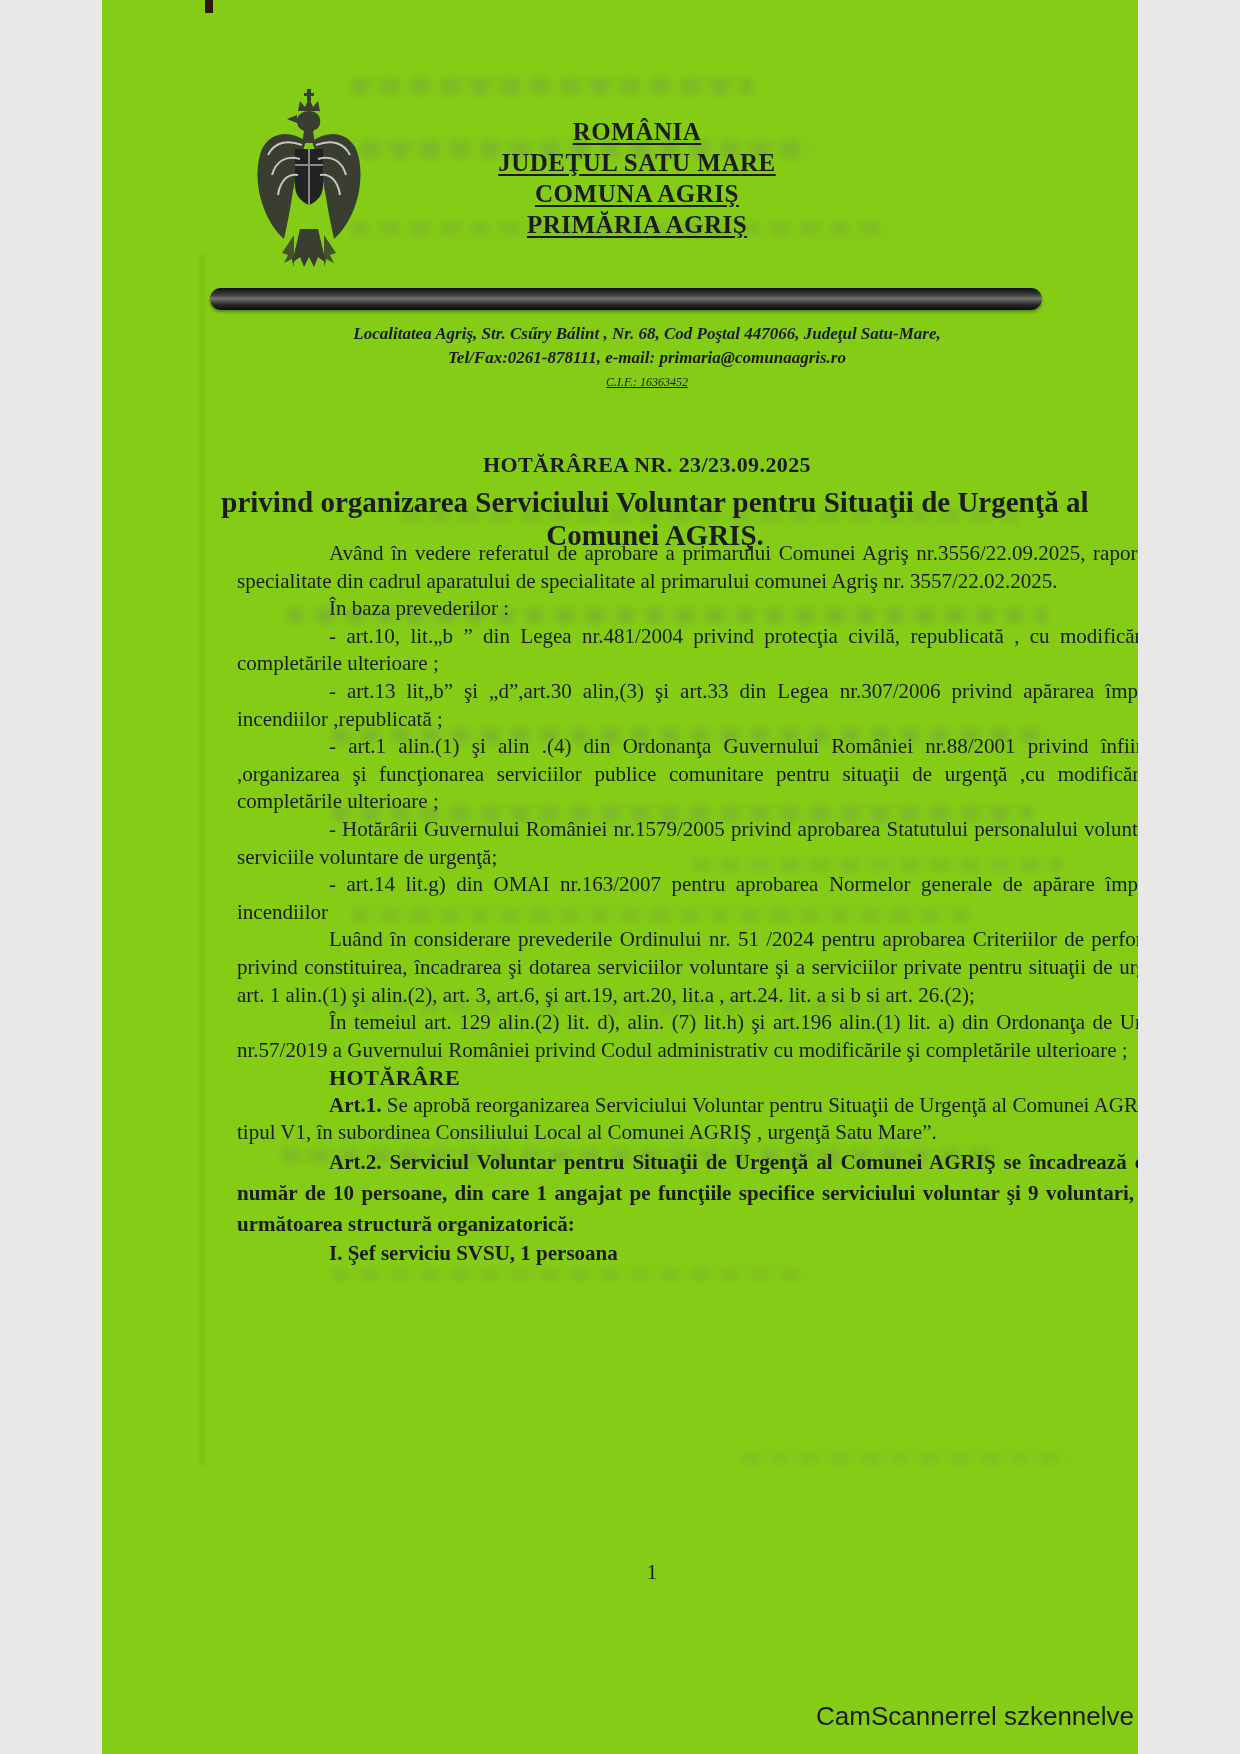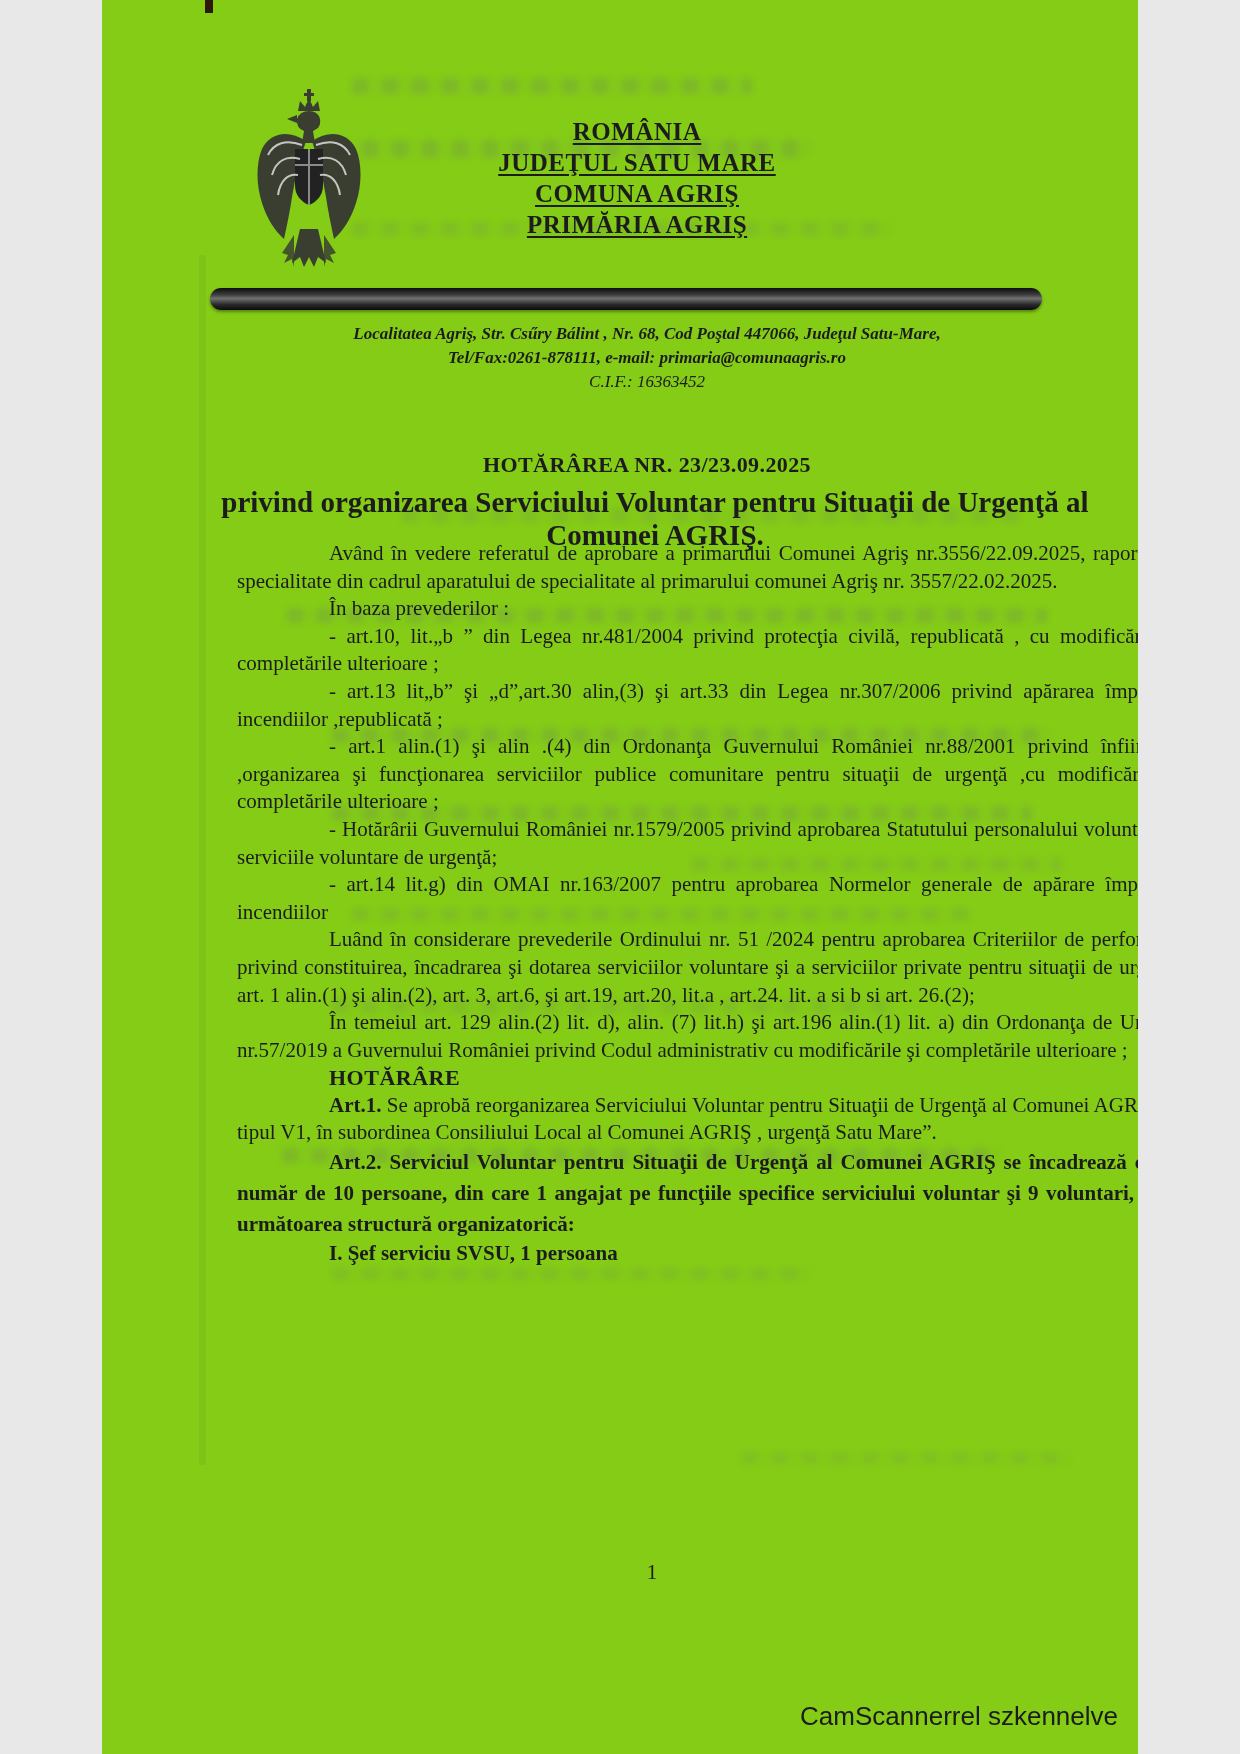--- a/index.html
+++ b/index.html
@@ -19,38 +19,38 @@
   .coa { position:absolute; left:148px; top:88px; width:118px; height:192px; }
   .org { position:absolute; left:320px; top:116px; width:430px; text-align:center;
          font-weight:bold; font-size:25px; line-height:31px; letter-spacing:.5px; }
   .org span { text-decoration:underline; text-underline-offset:3px; text-decoration-thickness:2px; }
   .bar { position:absolute; left:108px; top:288px; width:832px; height:22px; border-radius:11px;
          background:linear-gradient(#0c0c0c, #3c3c3c 30%, #707070 48%, #2a2a2a 75%, #0a0a0a);
          box-shadow:0 2px 3px rgba(0,0,0,.35); }
   .contact { position:absolute; left:145px; top:322px; width:800px; text-align:center;
              font-style:italic; font-weight:bold; font-size:17px; line-height:24px; }
   .contact .tel { }
-  .contact .cif { font-weight:normal; font-size:17px; }
+  .contact .cif { font-weight:normal; font-size:12px;text-decoration:underline; }
   
   .doc-title { position:absolute; left:95px; top:452px; width:900px; text-align:center;
                font-weight:bold; font-size:22px; letter-spacing:.4px; }
   .doc-subtitle { position:absolute; left:75px; top:486px; width:956px; text-align:center;
                   font-weight:bold; font-size:29px; }
   
   .body { position:absolute; left:103px; top:540px; width:982px;
           font-size:21px; line-height:27.6px; text-align:justify; }
   .body p { margin:0 0 0 32px; text-indent:92px; }
   .res-heading { margin:6px 40px 0 32px; font-weight:bold;
                  font-size:22px; letter-spacing:.5px; text-indent:0; }
   .art { margin:44px 0 0 0; text-indent:124px; }
   .art .lbl { font-weight:bold; }
   .art2 { margin-top:30px; font-weight:bold; line-height:31px; }
   .struct { margin:2px 0 0 32px; text-indent:92px; font-weight:bold; }
   .page-num { position:absolute; left:0; top:1560px; width:1100px; text-align:center; font-size:21px; }
-  .watermark { position:absolute; right:20px; bottom:22px; font-family:"Liberation Sans", sans-serif;
+  .watermark { position:absolute; right:4px; bottom:22px; font-family:"Liberation Sans", sans-serif;
                font-size:26px; color:#1c1c1c; }
 </style>
 </head>
 <body>
 
 <div class="page">
 
   <div class="mark-top"></div>
   <div class="edge-shadow"></div>
 

